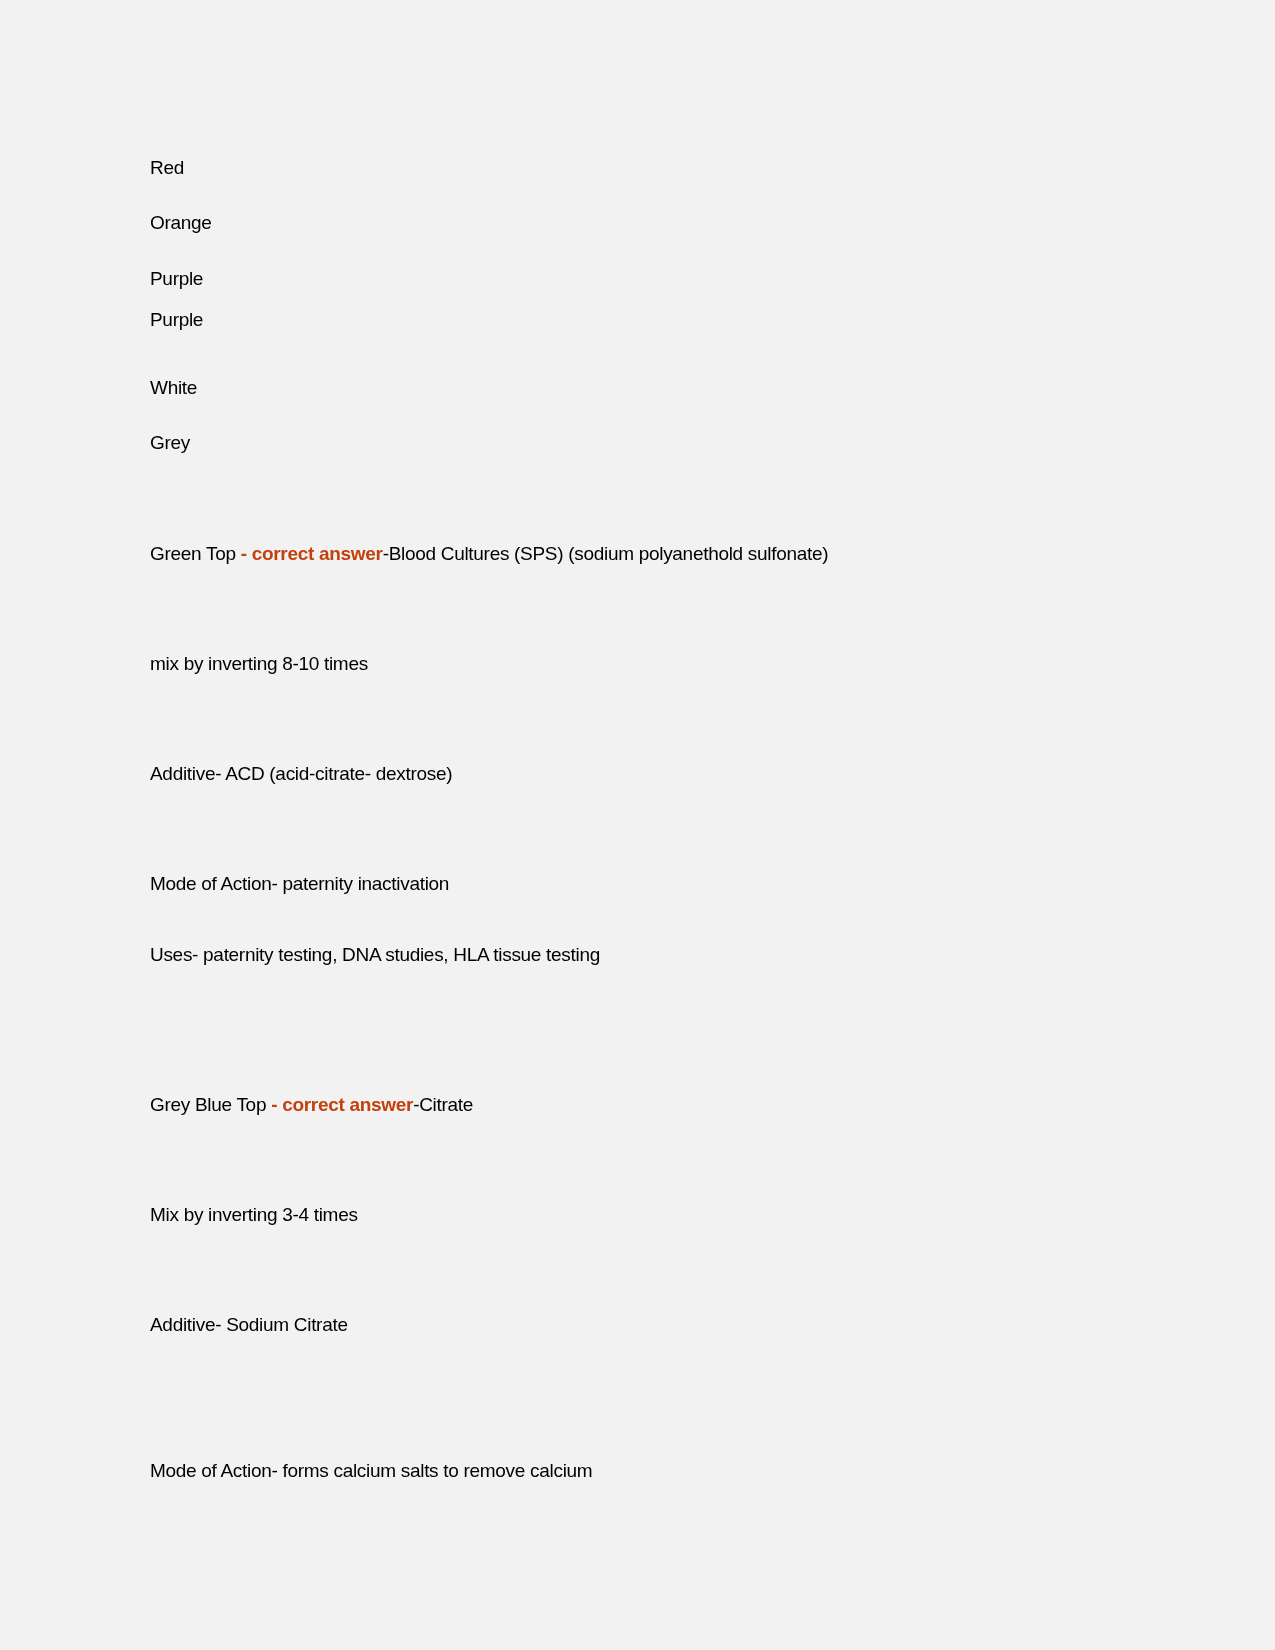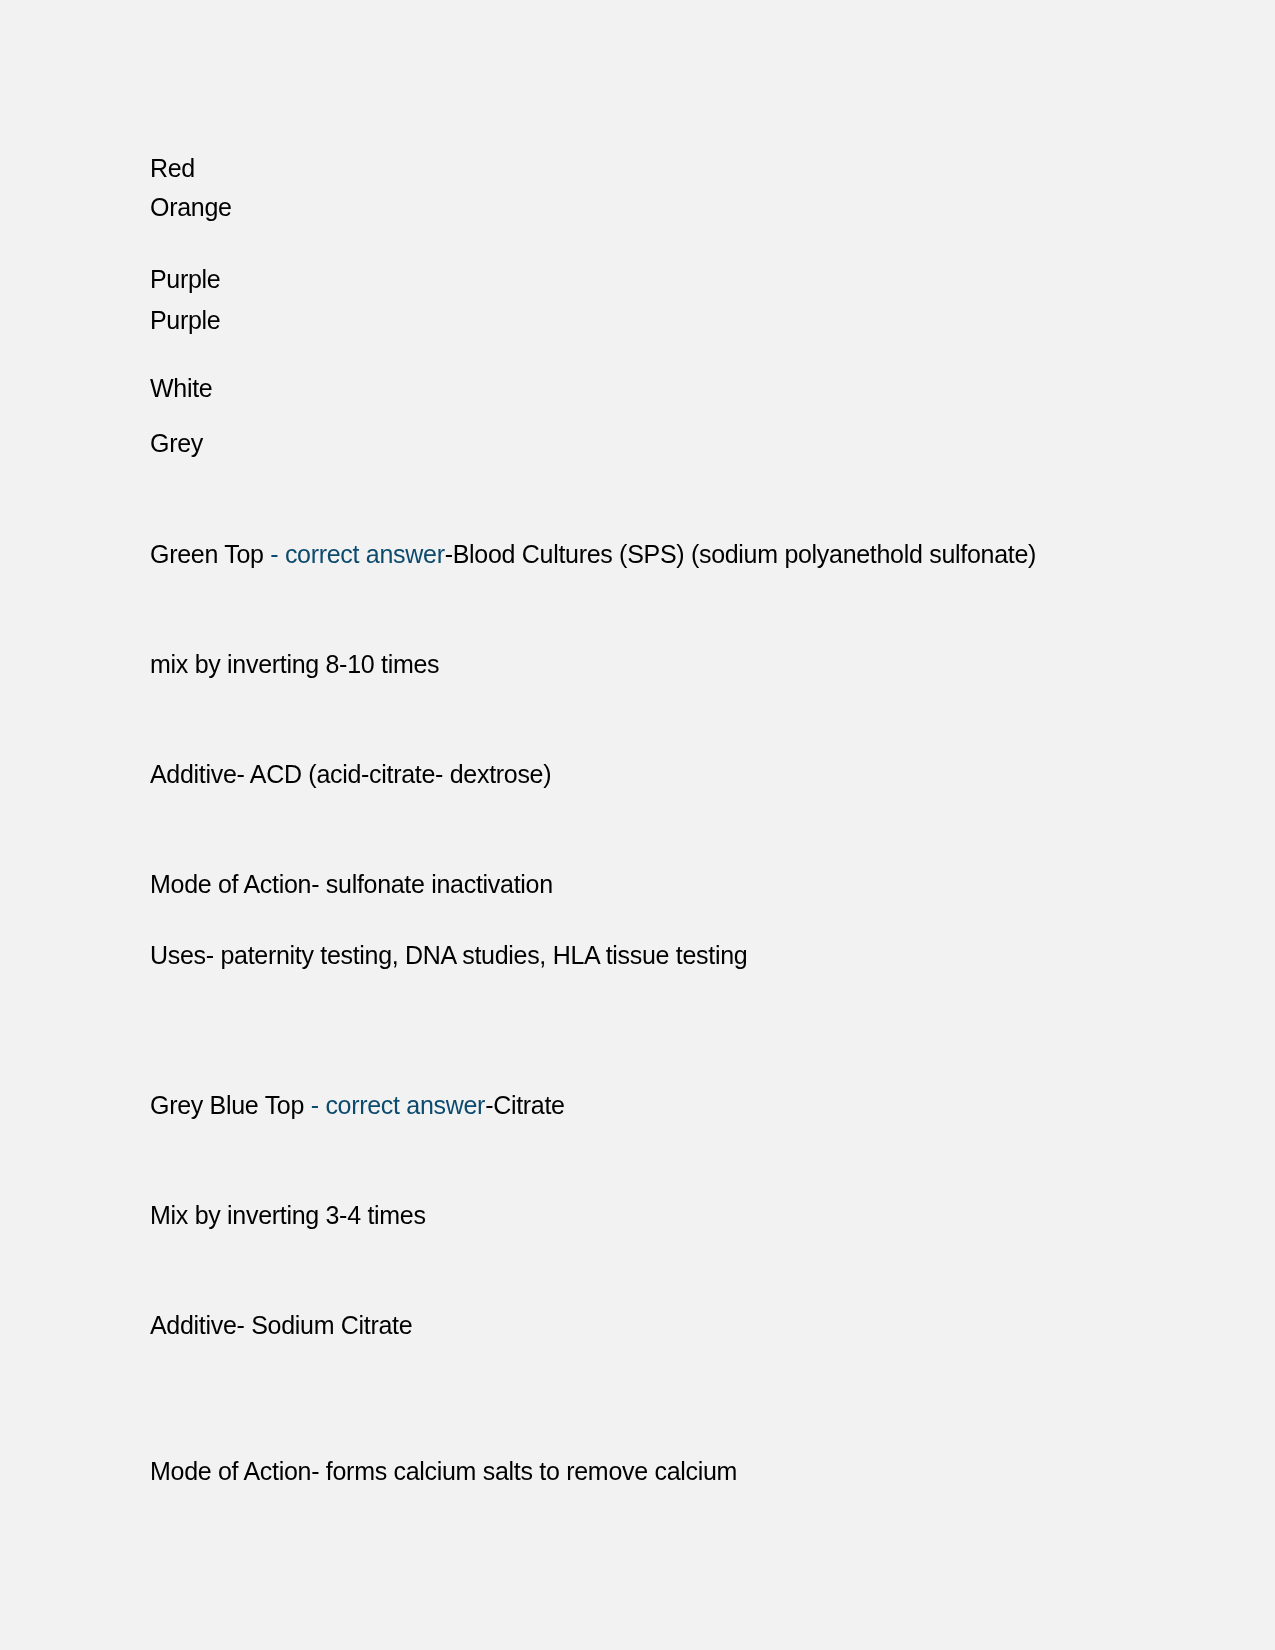--- a/index.html
+++ b/index.html
@@ -8,45 +8,45 @@
       height: 1650px;
       background: #f2f2f2;
       position: relative;
       overflow: hidden;
       font-family: "Liberation Sans", sans-serif;
       color: #000000;
     }
     .line {
       position: absolute;
       left: 150px;
-      font-size: 25px;
+      font-size: 19px;
       line-height: 30px;
       white-space: nowrap;
       letter-spacing: -0.3px;
     }
-    .accent { color: #0c4a6e; font-weight: normal; }
+    .accent { color: #c2410c; font-weight: bold; }
   </style>
 </head>
 <body>
 
 <div>
 
   <div class="line" style="top:153px">Red</div>
-  <div class="line" style="top:192px">Orange</div>
+  <div class="line" style="top:208px">Orange</div>
   <div class="line" style="top:264px">Purple</div>
   <div class="line" style="top:305px">Purple</div>
   <div class="line" style="top:373px">White</div>
   <div class="line" style="top:428px">Grey</div>
 
   <div class="line" style="top:539px">
     <span>Green Top</span><span class="accent"> - correct answer</span><span>-Blood Cultures (SPS) (sodium polyanethold sulfonate)</span>
   </div>
   <div class="line" style="top:649px">mix by inverting 8-10 times</div>
   <div class="line" style="top:759px">Additive- ACD (acid-citrate- dextrose)</div>
-  <div class="line" style="top:869px">Mode of Action- sulfonate inactivation</div>
+  <div class="line" style="top:869px">Mode of Action- paternity inactivation</div>
   <div class="line" style="top:940px">Uses- paternity testing, DNA studies, HLA tissue testing</div>
 
   <div class="line" style="top:1090px">
     <span>Grey Blue Top</span><span class="accent"> - correct answer</span><span>-Citrate</span>
   </div>
   <div class="line" style="top:1200px">Mix by inverting 3-4 times</div>
   <div class="line" style="top:1310px">Additive- Sodium Citrate</div>
   <div class="line" style="top:1456px">Mode of Action- forms calcium salts to remove calcium</div>
 
 </div>

